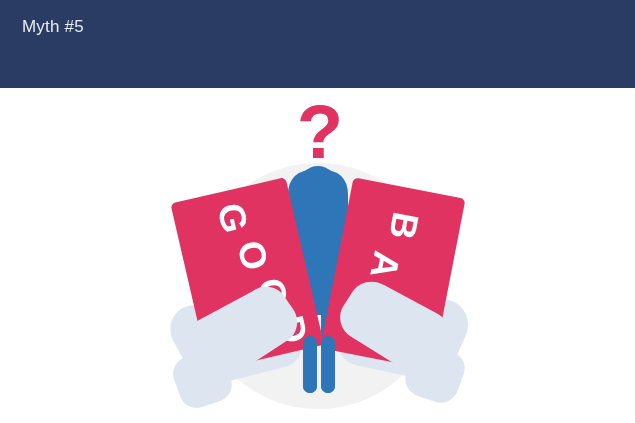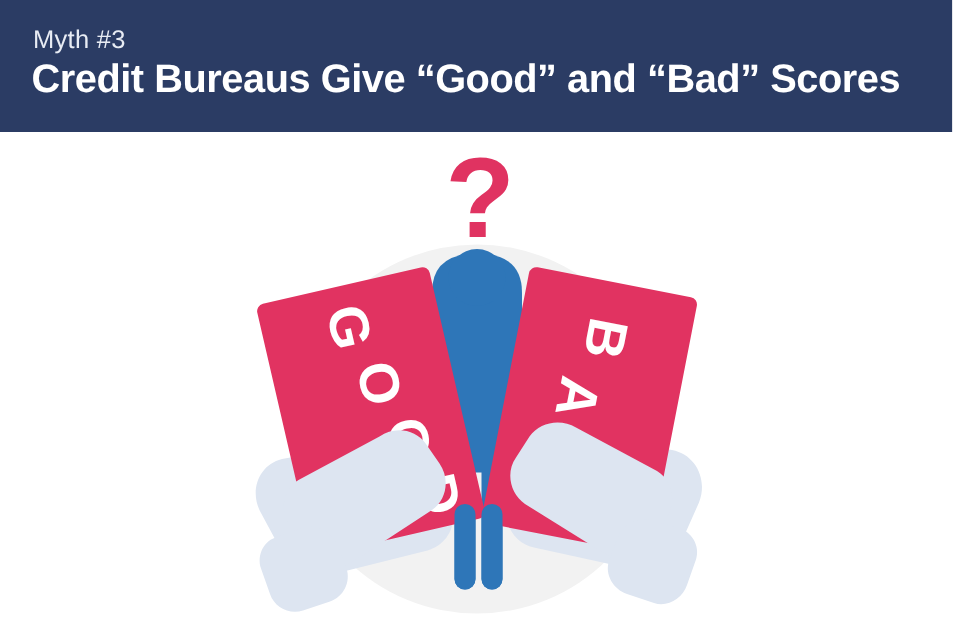--- a/index.html
+++ b/index.html
@@ -62,22 +62,21 @@
   #illustration svg {
     display: block;
   }
 </style>
 </head>
 <body>
 
 <div id="slide">
 
   <div id="header-band">
-    <div id="myth-label">Myth #3</div>
-    <div id="slide-title">Credit Bureaus Give “Good” and “Bad” Scores</div>
+    <div id="myth-label">Myth #5</div>
   </div>
 
   <div id="illustration">
     <svg width="635" height="335" viewBox="0 0 635 335" xmlns="http://www.w3.org/2000/svg">
 
       <circle cx="318" cy="198" r="123" fill="#f2f2f2"></circle>
 
       <g>
         <text x="320" y="70" text-anchor="middle" font-family="'Liberation Sans', sans-serif" font-size="76" font-weight="bold" fill="#e03361">?</text>
       </g>

